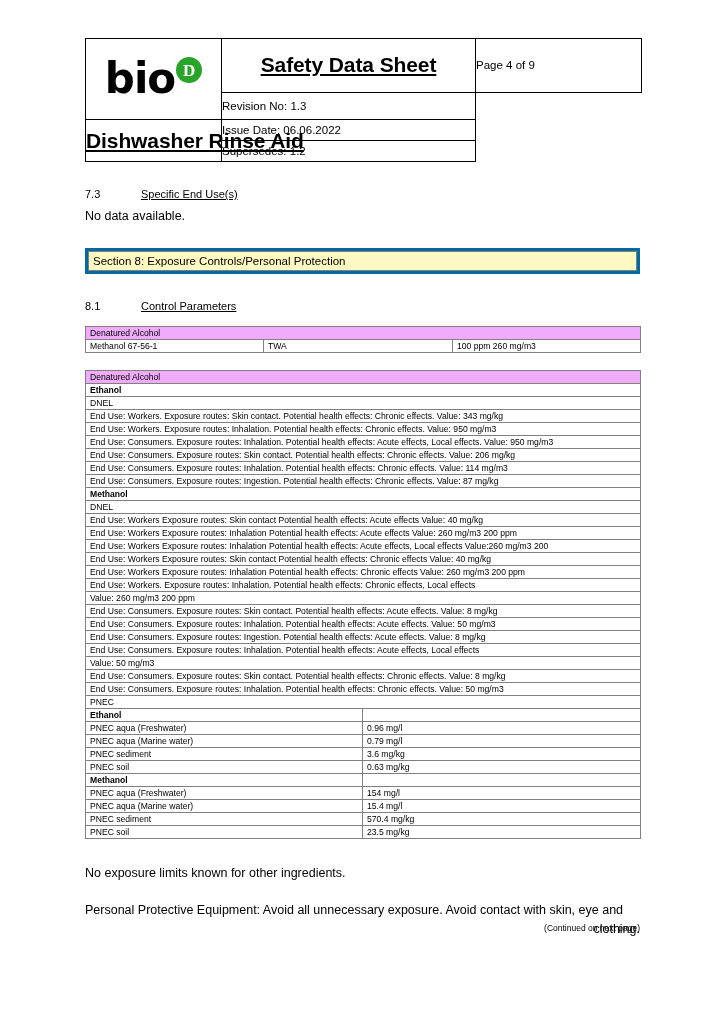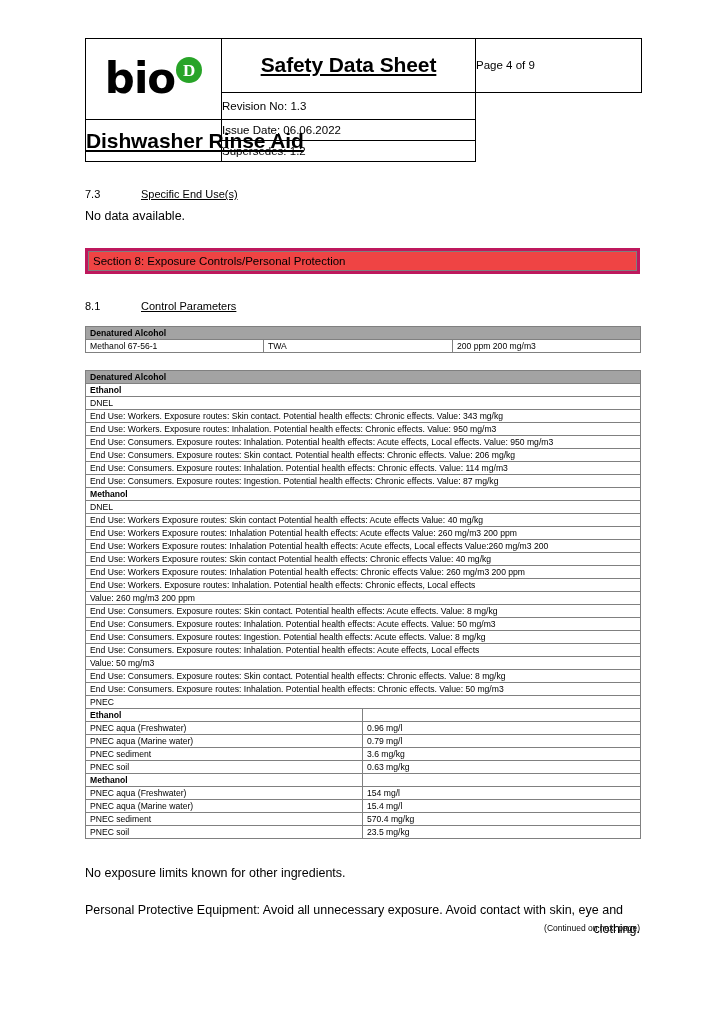--- a/index.html
+++ b/index.html
@@ -109,22 +109,22 @@
     text-decoration: underline;
   }
   .para {
     font-size: 12.5px;
     margin-top: 9px;
   }
 
   
   .section-bar {
     margin-top: 25px;
-    border: 3px solid #be185d;
-    background: #ef4444;
+    border: 3px solid #0369a1;
+    background: #fef9c3;
     height: 20px;
     display: flex;
     align-items: center;
   }
   .section-bar-inner {
     border: 1px solid #7f7f7f;
     height: 100%;
     width: 100%;
     box-sizing: border-box;
     display: flex;
@@ -143,22 +143,22 @@
   table.dt td {
     border: 1px solid #808080;
     padding: 1px 3px 1px 4px;
     height: 10px;
     line-height: 10px;
     vertical-align: middle;
     white-space: nowrap;
     overflow: hidden;
   }
   td.grey {
-    background: #a3a3a3;
-    font-weight: bold;
+    background: #f0abfc;
+    font-weight: normal;
   }
   td.bold {
     font-weight: bold;
   }
   .tbl-wrap-1 { margin-top: 14px; }
   .tbl-wrap-2 { margin-top: 17px; }
 
   .col-a { width: 178px; }
   .col-b { width: 189px; }
   .col-c { width: 188px; }
@@ -240,21 +240,21 @@
             <col class="col-b">
             <col class="col-c">
           </colgroup>
         <tbody id="cp-body">
             <tr>
               <td class="grey" colspan="3">Denatured Alcohol</td>
             </tr>
             <tr>
               <td>Methanol 67-56-1</td>
               <td>TWA</td>
-              <td>200 ppm 200 mg/m3</td>
+              <td>100 ppm 260 mg/m3</td>
             </tr>
           </tbody>
       </table>
     </div>
 
     <div class="tbl-wrap-2">
       <table class="dt">
         <colgroup>
             <col class="pn-a">
             <col class="pn-b">

